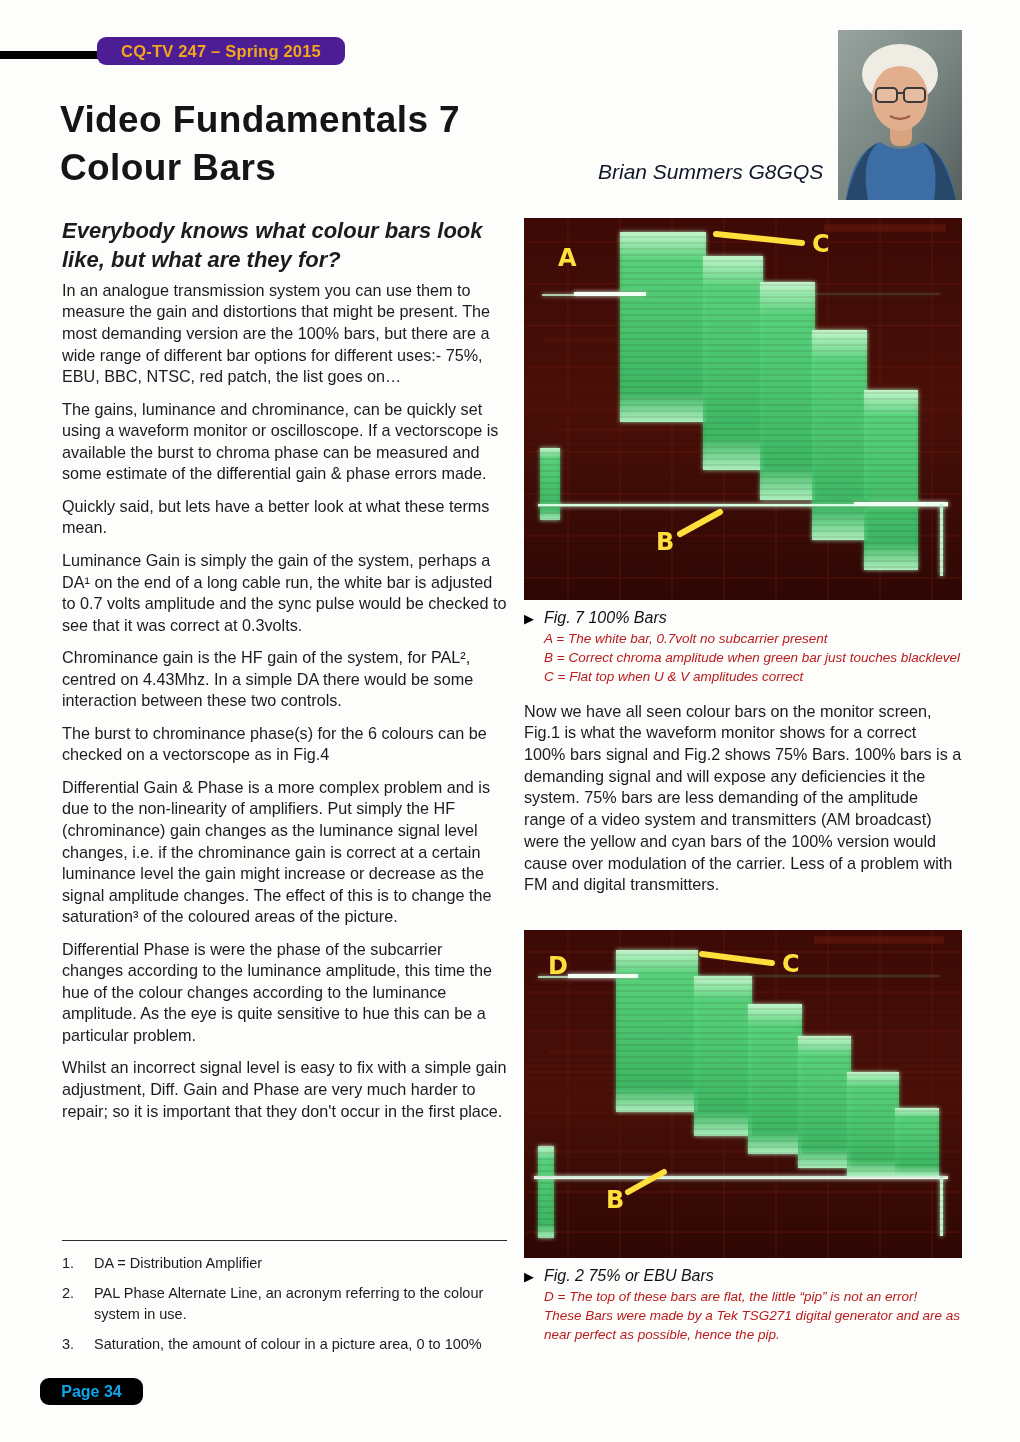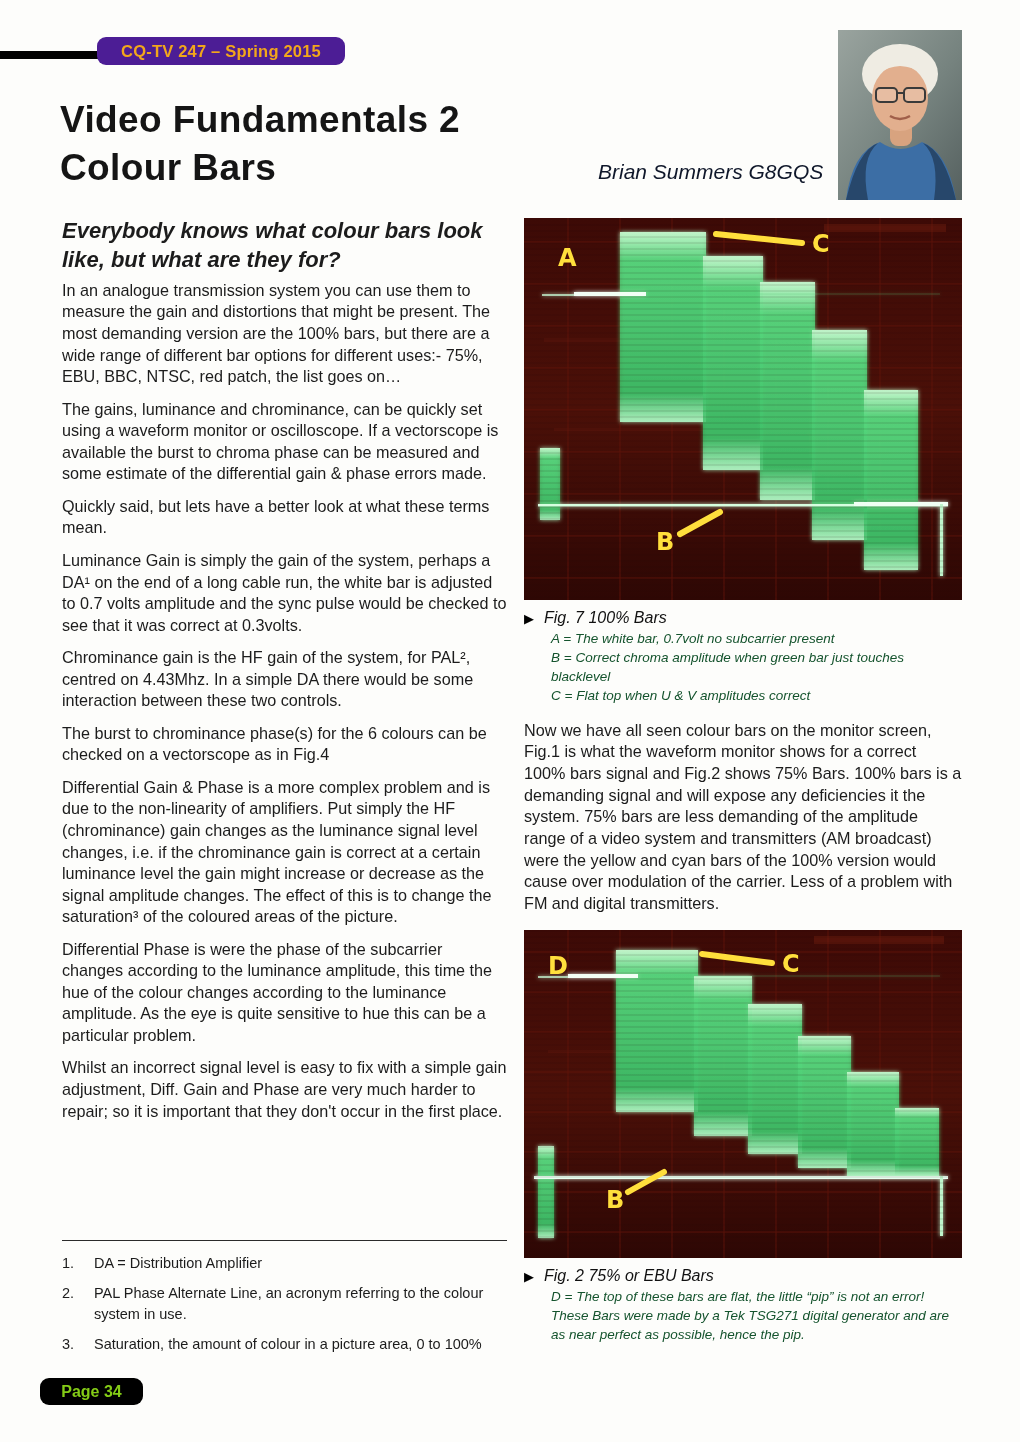--- a/index.html
+++ b/index.html
@@ -41,29 +41,29 @@
   .fn-text { flex:1; max-width:400px; }
 
   .col-right { position:absolute; left:524px; top:218px; width:438px; }
   .scope { display:block; width:438px; background:#3a0906; }
   .scope-1 { height:382px; }
   .scope-2 { height:328px; }
 
   .fig-caption { display:flex; margin-top:9px; }
   .fig-marker { flex:0 0 20px; font-size:13px; color:#000; padding-top:2px; font-style:normal; }
   .cap-title { font-style:italic; font-size:16px; color:#111; margin-bottom:3px; }
-  .cap-note { font-style:italic; font-size:13.5px; line-height:1.4; color:#14532d;margin-left:7px; }
+  .cap-note { font-style:italic; font-size:13.5px; line-height:1.4; color:#b91c1c; }
 
   .right-body { font-size:16.2px; line-height:1.34; margin:14px 0 0; }
 
   .fig2-block { position:absolute; left:524px; top:930px; width:438px; }
 
   .footer-badge {
     position:absolute; left:40px; top:1378px; width:103px; height:27px;
-    background:#000; border-radius:9px; color:#84cc16; font-weight:bold; font-size:16px;
+    background:#000; border-radius:9px; color:#0ea5e9; font-weight:bold; font-size:16px;
     display:flex; align-items:center; justify-content:center;
   }
 
   .yl-text { font-family:"DejaVu Sans", sans-serif; font-weight:bold; fill:#ffdf3c; font-size:24px; }
 </style>
 </head>
 <body>
 
 <div class="sheet">
 
@@ -88,21 +88,21 @@
       <ellipse cx="62" cy="68" rx="28" ry="33" fill="#e2af8e"></ellipse>
       <path d="M32 54 Q36 24 62 22 Q90 24 93 54 Q88 38 62 36 Q38 38 32 54 Z" fill="#efece3"></path>
       <rect x="38" y="58" width="21" height="14" rx="4" fill="rgba(255,255,255,0.18)" stroke="#3a3a3a" stroke-width="2"></rect>
       <rect x="66" y="58" width="21" height="14" rx="4" fill="rgba(255,255,255,0.18)" stroke="#3a3a3a" stroke-width="2"></rect>
       <line x1="59" y1="63" x2="66" y2="63" stroke="#3a3a3a" stroke-width="2"></line>
       <path d="M52 86 Q62 92 72 86" stroke="#a05f4a" stroke-width="2.4" fill="none"></path>
     </svg>
   </div>
 
   <h1 class="page-title">
-    <span>Video Fundamentals 2</span><br>
+    <span>Video Fundamentals 7</span><br>
     <span>Colour Bars</span>
   </h1>
   <div class="author-name">Brian Summers G8GQS</div>
 
   <div class="col-left">
     <p class="lead">Everybody knows what colour bars look like, but what are they for?</p>
     <p class="body-p">In an analogue transmission system you can use them to measure the gain and distortions that might be present. The most demanding version are the 100% bars, but there are a wide range of different bar options for different uses:- 75%, EBU, BBC, NTSC, red patch, the list goes on…</p>
     <p class="body-p">The gains, luminance and chrominance, can be quickly set using a waveform monitor or oscilloscope. If a vectorscope is available the burst to chroma phase can be measured and some estimate of the differential gain &amp; phase errors made.</p>
     <p class="body-p">Quickly said, but lets have a better look at what these terms mean.</p>
     <p class="body-p">Luminance Gain is simply the gain of the system, perhaps a DA¹ on the end of a long cable run, the white bar is adjusted to 0.7 volts amplitude and the sync pulse would be checked to see that it was correct at 0.3volts.</p>

